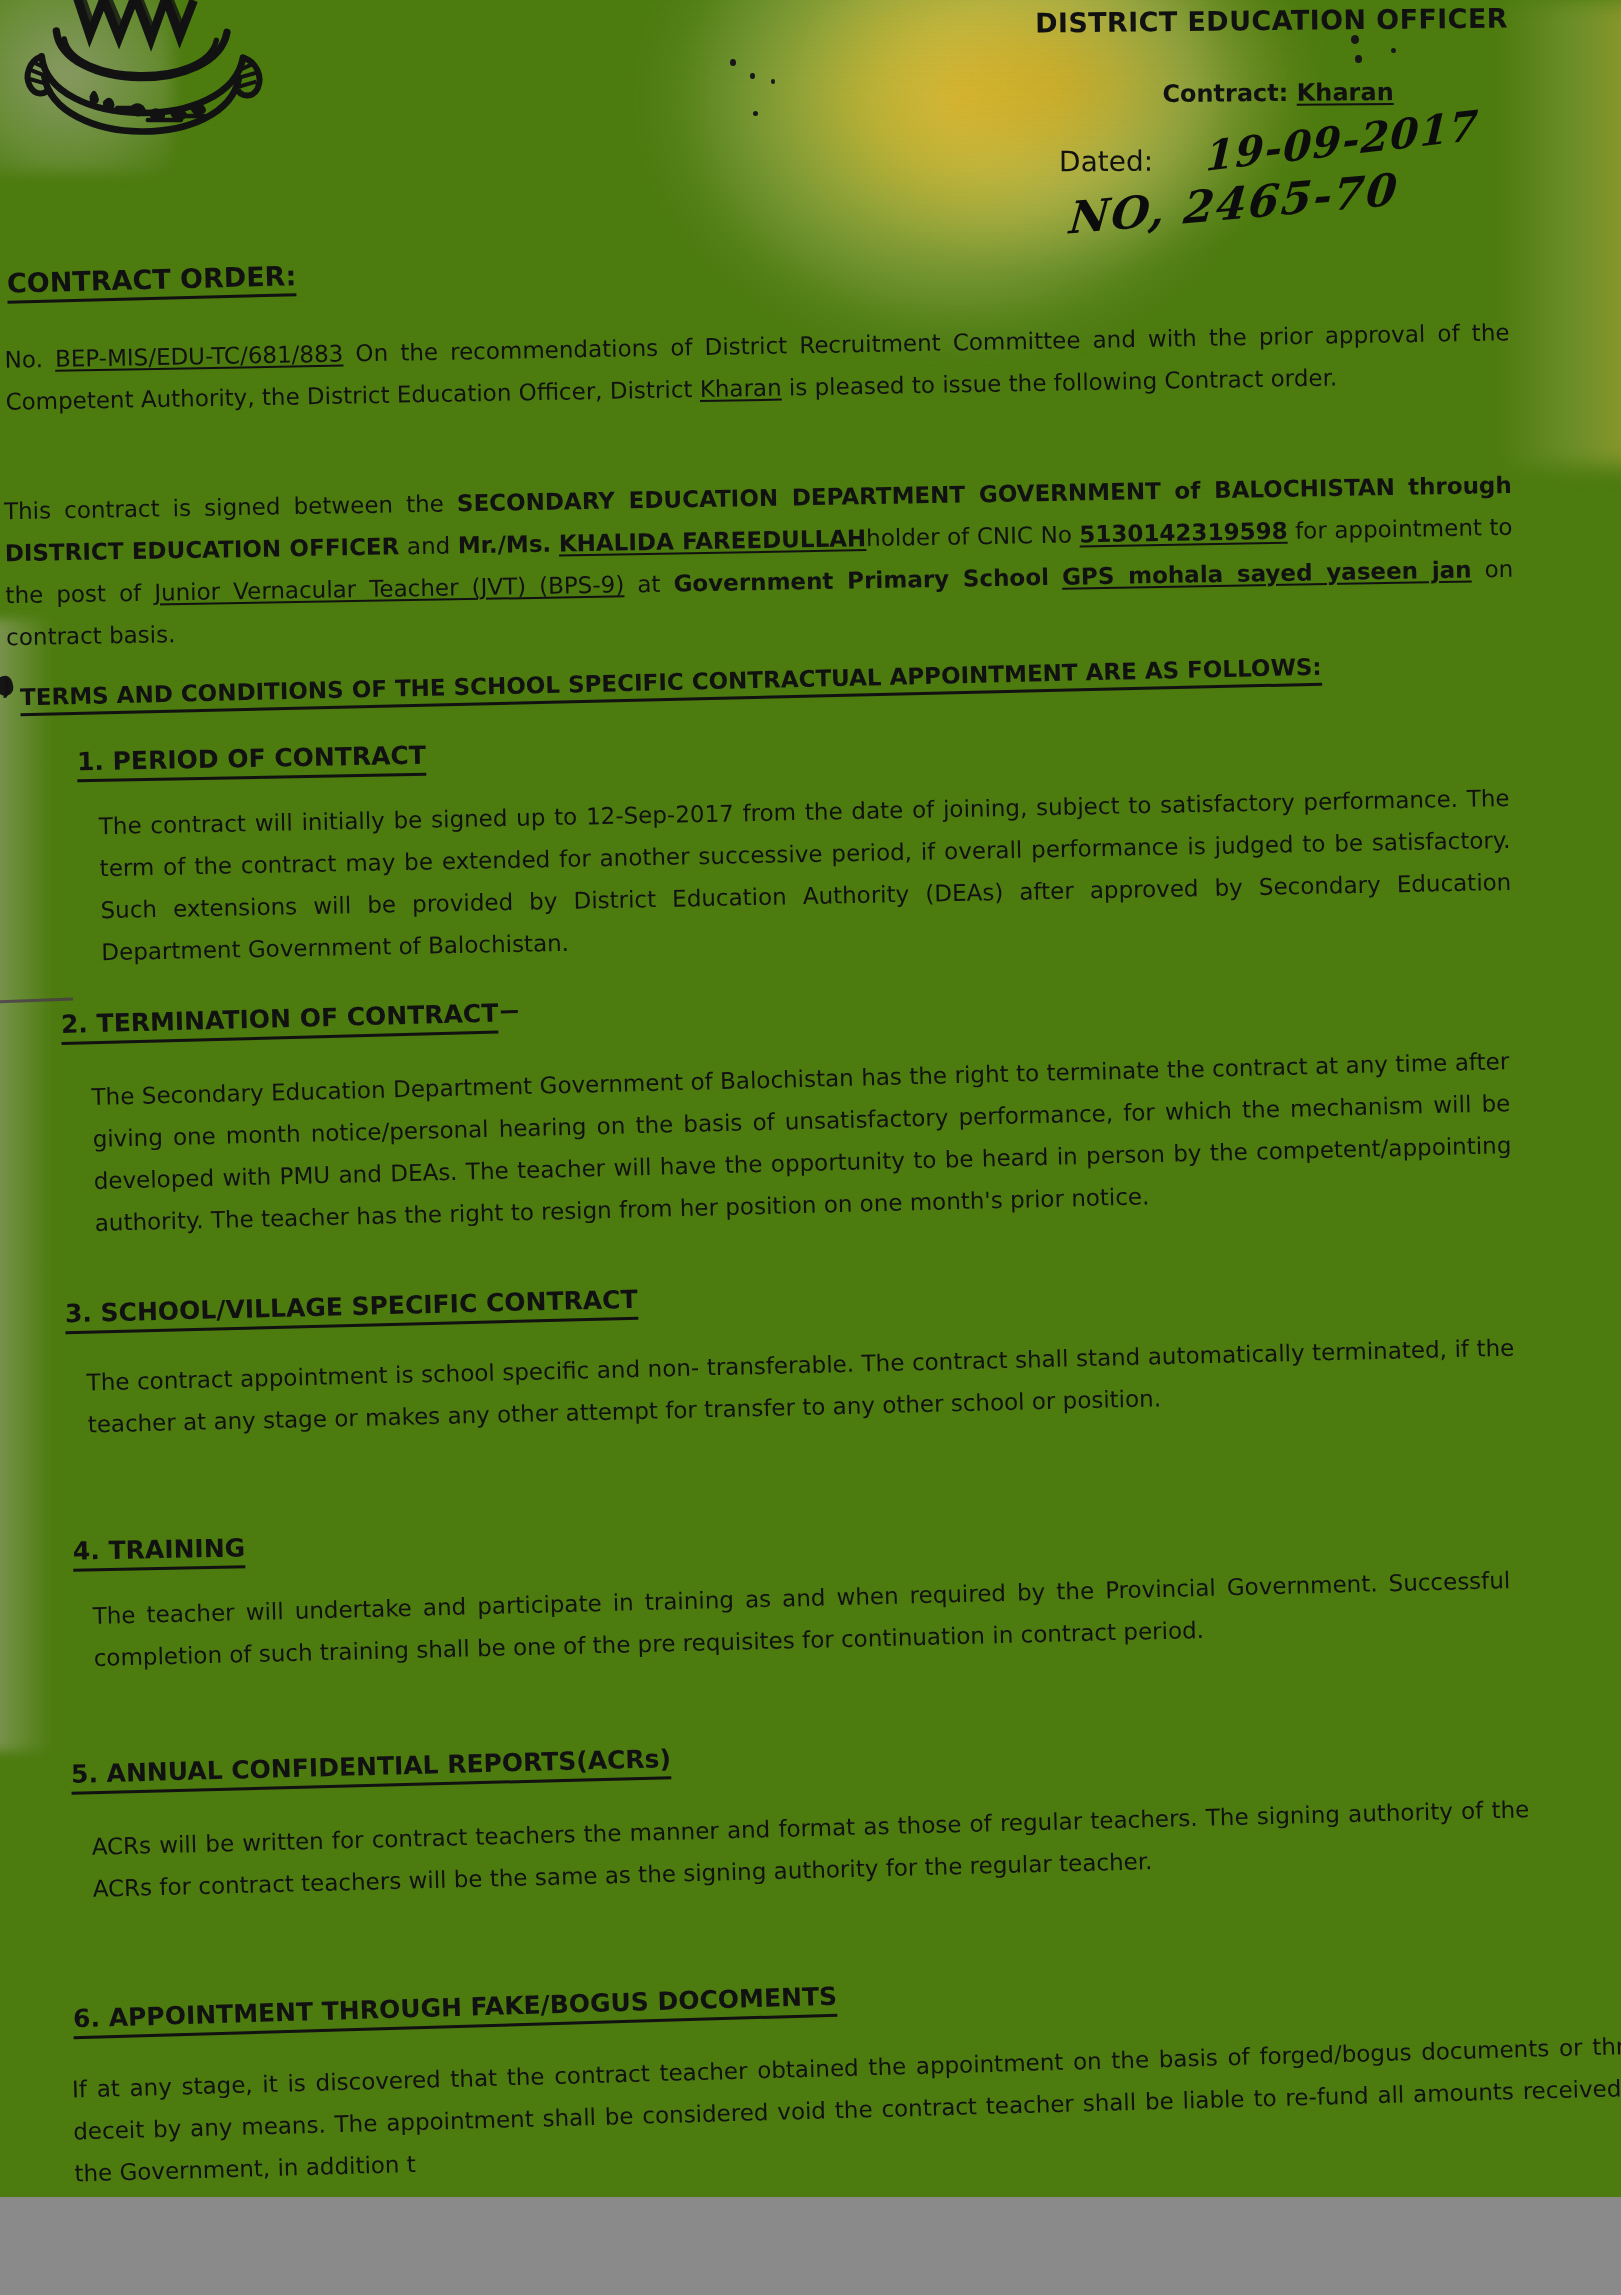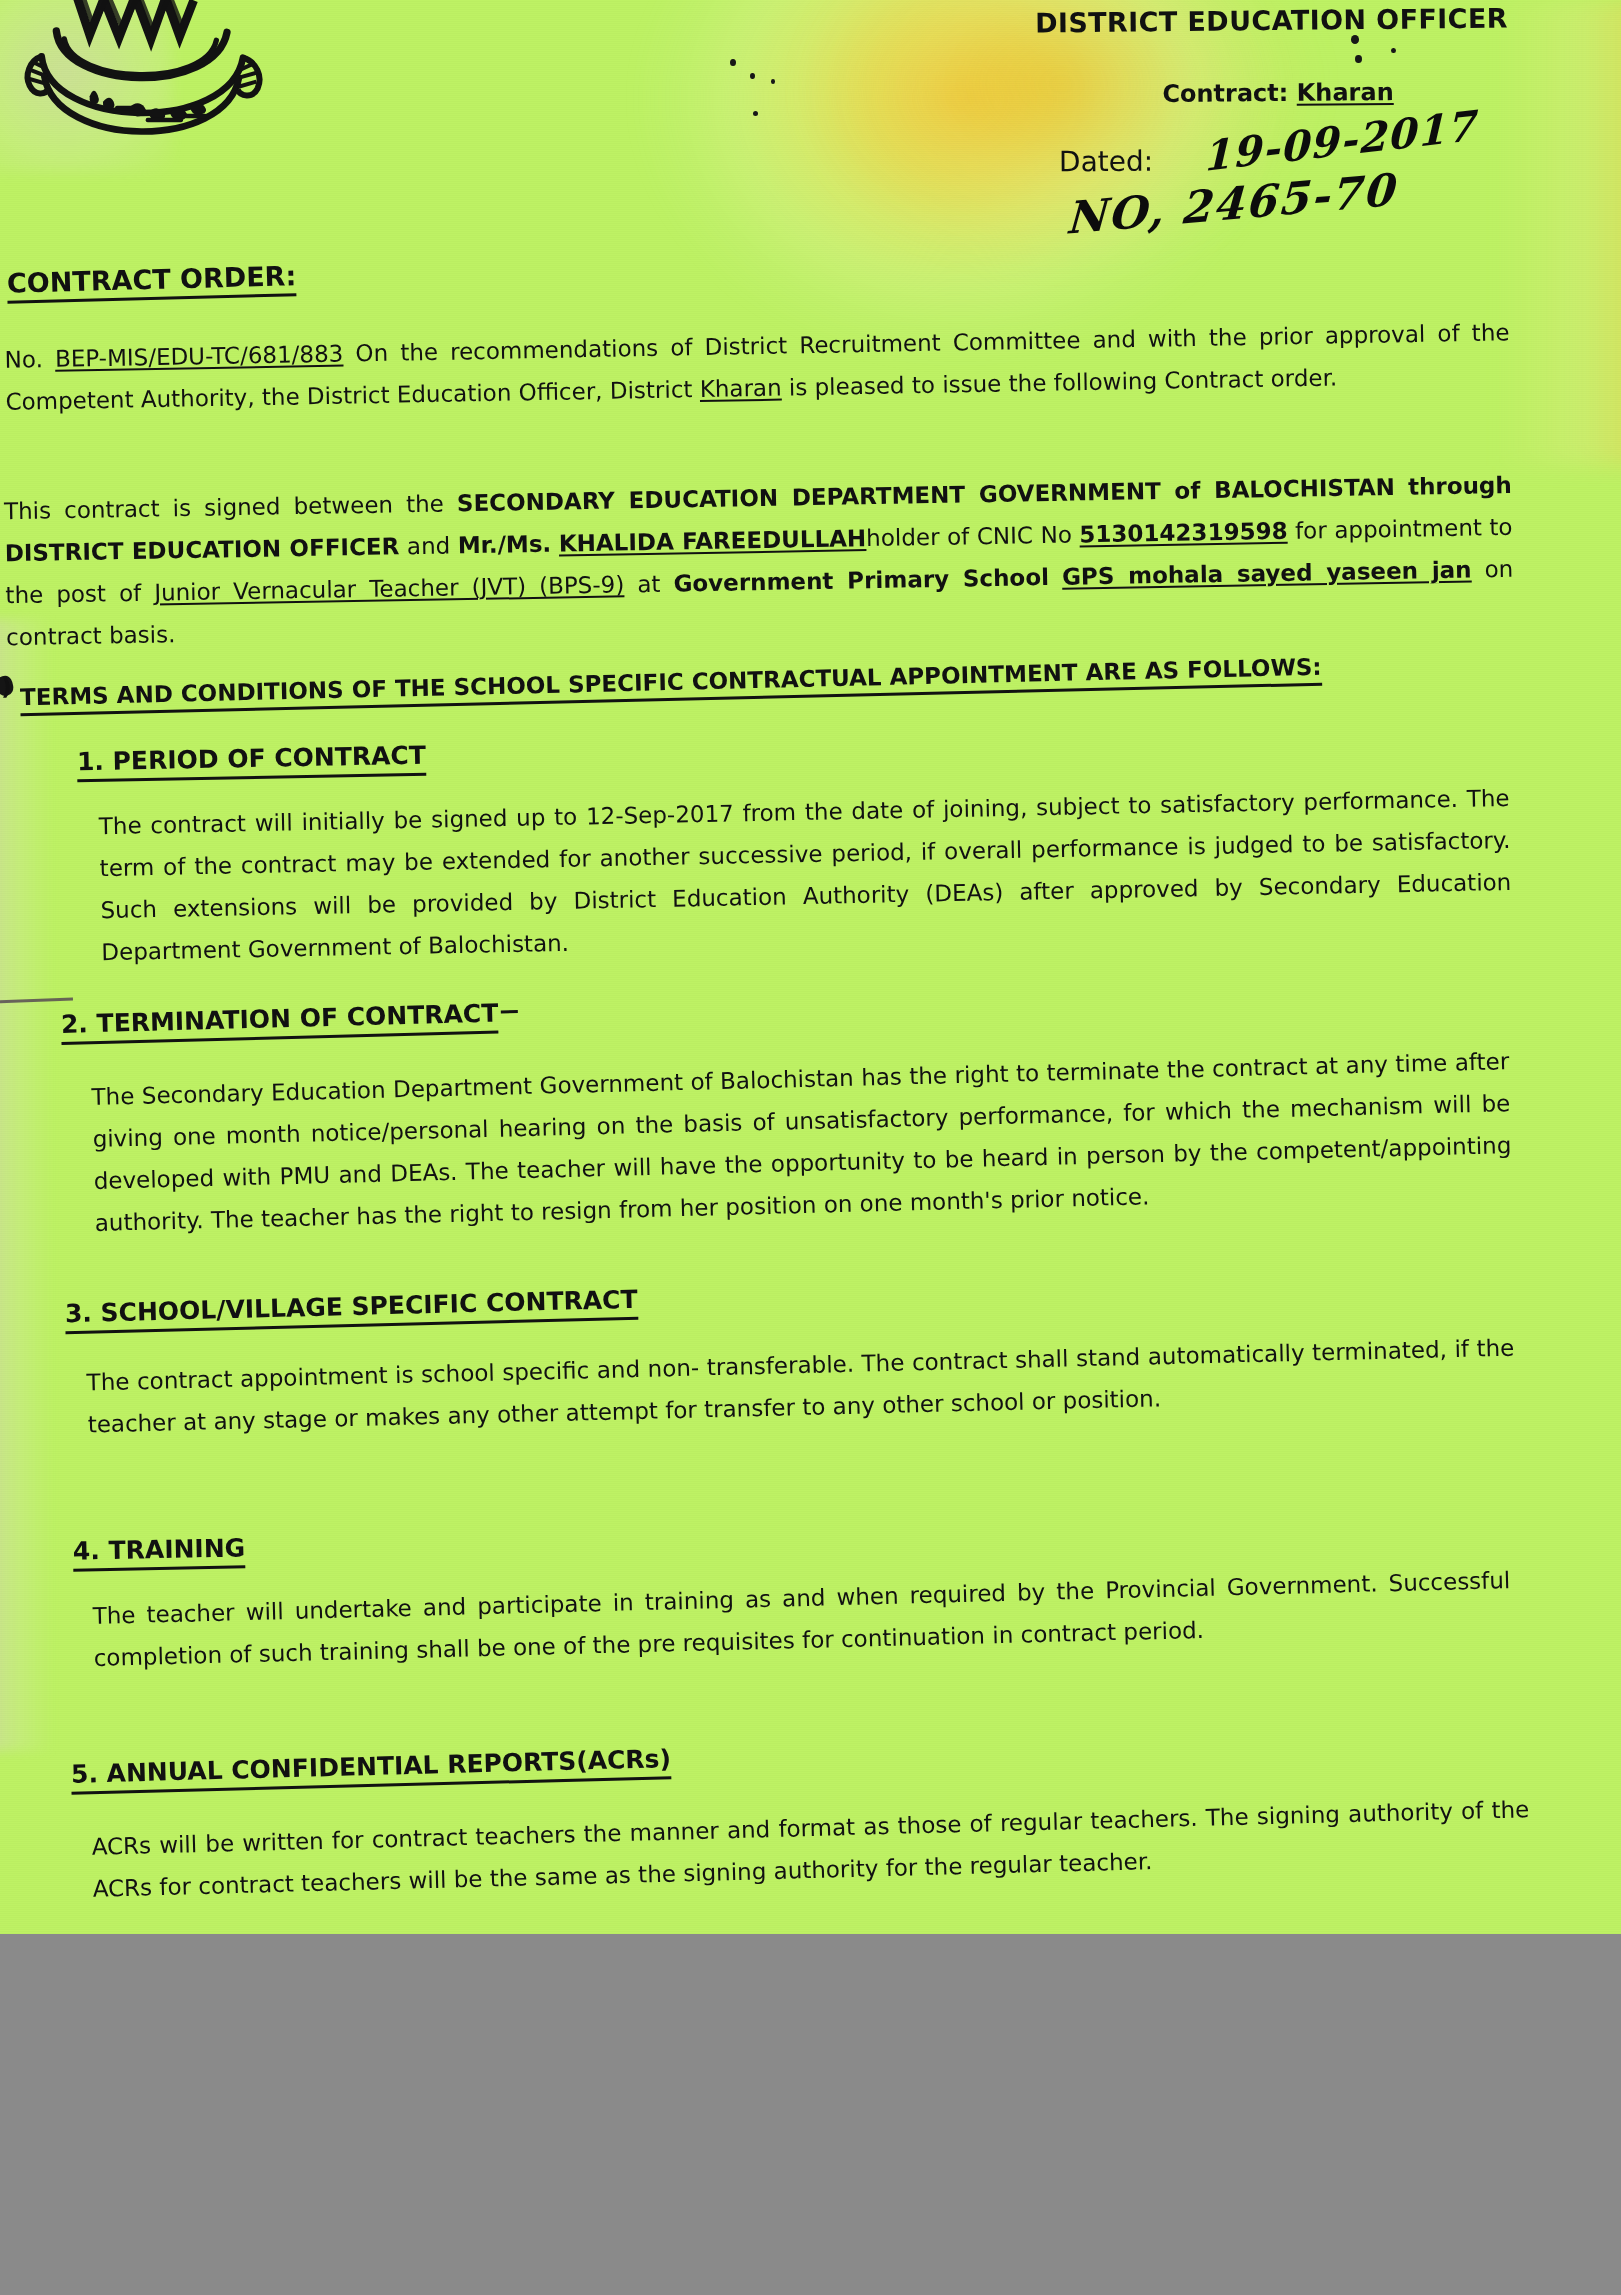--- a/index.html
+++ b/index.html
@@ -5,22 +5,22 @@
 <style>
   html, body {
     margin: 0;
     padding: 0;
     background: #8a8a8a;
   }
 
   .page {
     position: relative;
     width: 1622px;
-    height: 1934px;
-    background: #bef264;
+    height: 2197px;
+    background: #4d7c0f;
     overflow: hidden;
     font-family: "DejaVu Sans", "Liberation Sans", sans-serif;
     color: #111;
   }
 
   
   .stain-main {
     position: absolute;
     left: 586px;
     top: -140px;

